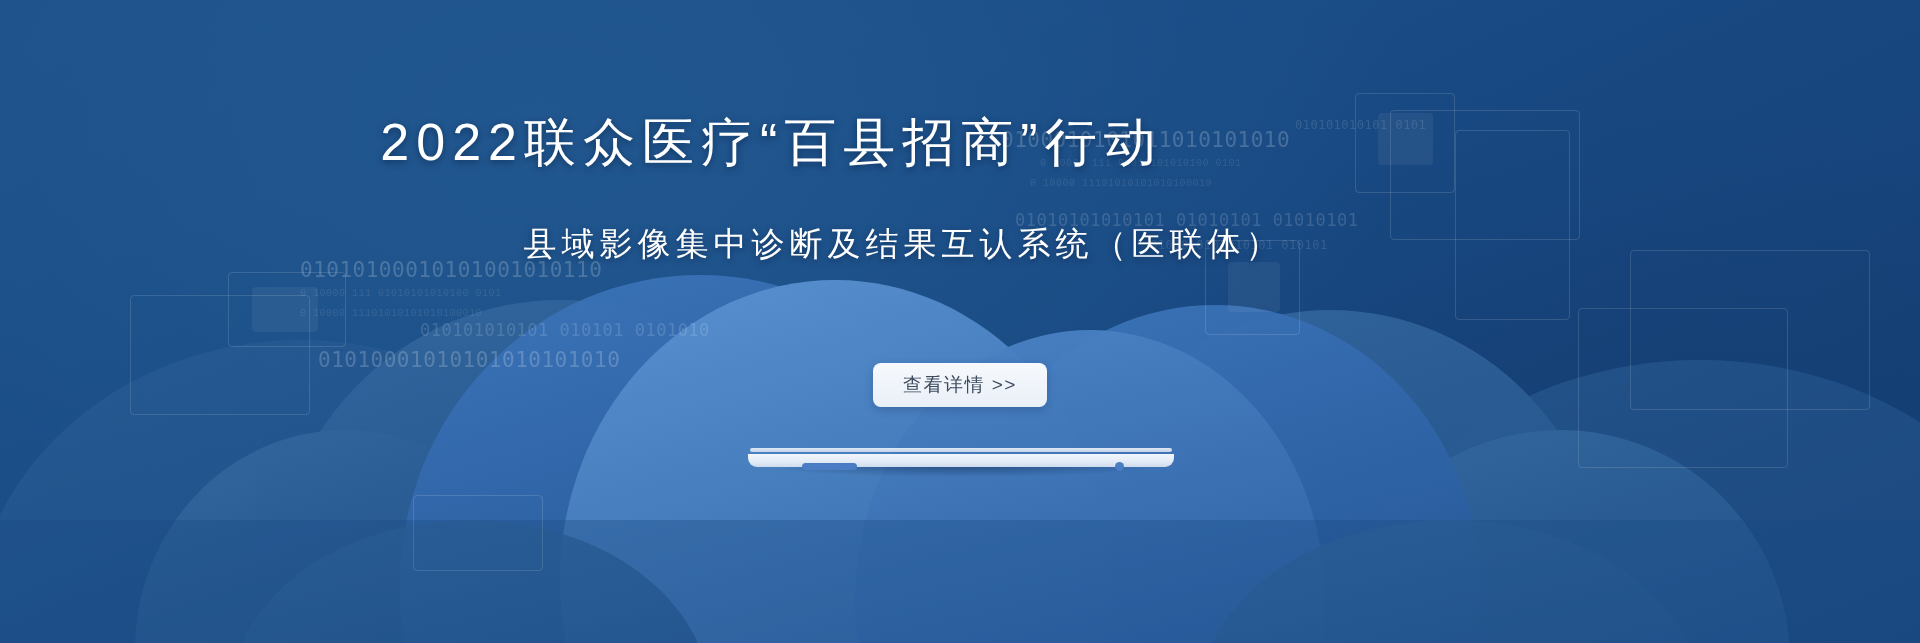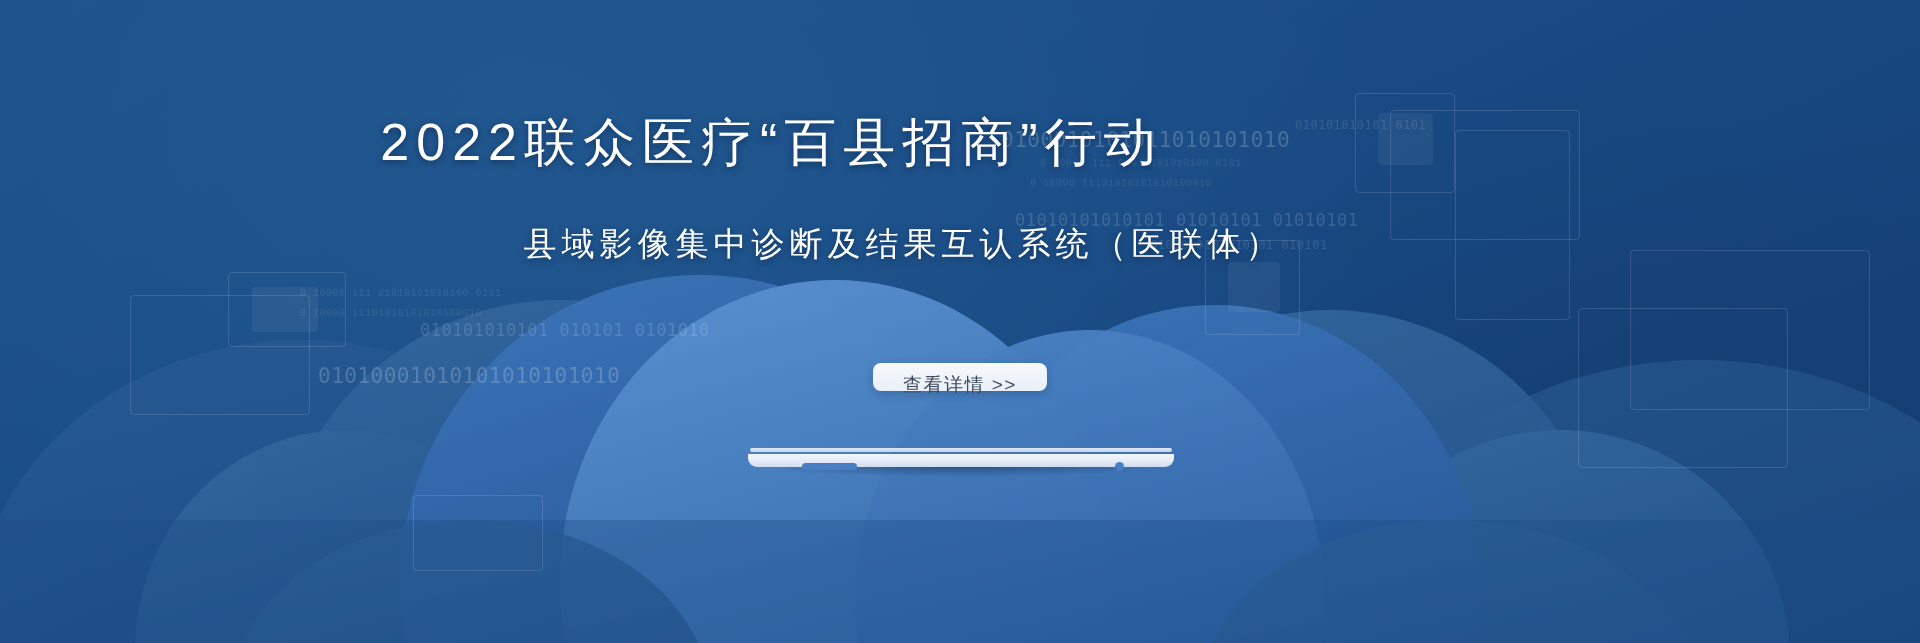--- a/index.html
+++ b/index.html
@@ -138,21 +138,21 @@
   
   #cta-wrap {
     position: absolute;
     left: 0; top: 363px;
     width: 1920px;
     text-align: center;
   }
   #cta-button {
     display: inline-block;
     padding: 0 30px;
-    height: 28px;
+    height: 44px;
     line-height: 44px;
     border-radius: 8px;
     background: linear-gradient(180deg, #f6f9fd 0%, #eaf0f8 100%);
     color: #3d4b5e;
     font-size: 19px;
     letter-spacing: 1.5px;
     cursor: pointer;
     box-shadow: 0 3px 10px rgba(8,30,62,0.22);
     border: none;
     font-family: "Liberation Sans", "DejaVu Sans", sans-serif;
@@ -223,24 +223,25 @@
 
   <div class="deco-rect" style="left:1355px; top:93px; width:100px; height:100px;"></div>
   <div class="deco-fill" style="left:1378px; top:113px; width:55px; height:52px;"></div>
   <div class="deco-rect" style="left:1390px; top:110px; width:190px; height:130px;"></div>
   <div class="deco-rect" style="left:1455px; top:130px; width:115px; height:190px;"></div>
   <div class="deco-rect" style="left:1630px; top:250px; width:240px; height:160px;"></div>
   <div class="deco-rect" style="left:1578px; top:308px; width:210px; height:160px;"></div>
   <div class="deco-rect" style="left:1205px; top:240px; width:95px; height:95px;"></div>
   <div class="deco-fill" style="left:1228px; top:262px; width:52px; height:50px;"></div>
 
+  <div class="binary b-lg" style="left:300px; top:258px;">01010100010101001010110</div>
   <div class="binary b-xs" style="left:300px; top:288px;">0 10000 111      01010101010100    0101</div>
   <div class="binary b-xs" style="left:300px; top:308px;">0 10000 11101010101010100010</div>
   <div class="binary b-md" style="left:420px; top:320px;">010101010101 010101 0101010</div>
-  <div class="binary b-lg" style="left:318px; top:348px;margin-top:16px;">01010001010101010101010</div>
+  <div class="binary b-lg" style="left:318px; top:348px;">01010001010101010101010</div>
 
   <div class="binary b-lg" style="left:1001px; top:128px;">0100010101011010101010</div>
   <div class="binary b-xs" style="left:1040px; top:158px;">0 10000 111      01010101010100    0101</div>
   <div class="binary b-xs" style="left:1030px; top:178px;">0 10000 11101010101010100010</div>
   <div class="binary b-md" style="left:1015px; top:210px;">01010101010101 01010101 01010101</div>
   <div class="binary b-sm" style="left:1150px; top:238px;">0101010101010101 010101</div>
   <div class="binary b-sm" style="left:1295px; top:118px;">010101010101 0101</div>
 
   <div id="laptop">
     <div id="laptop-shadow"></div>

